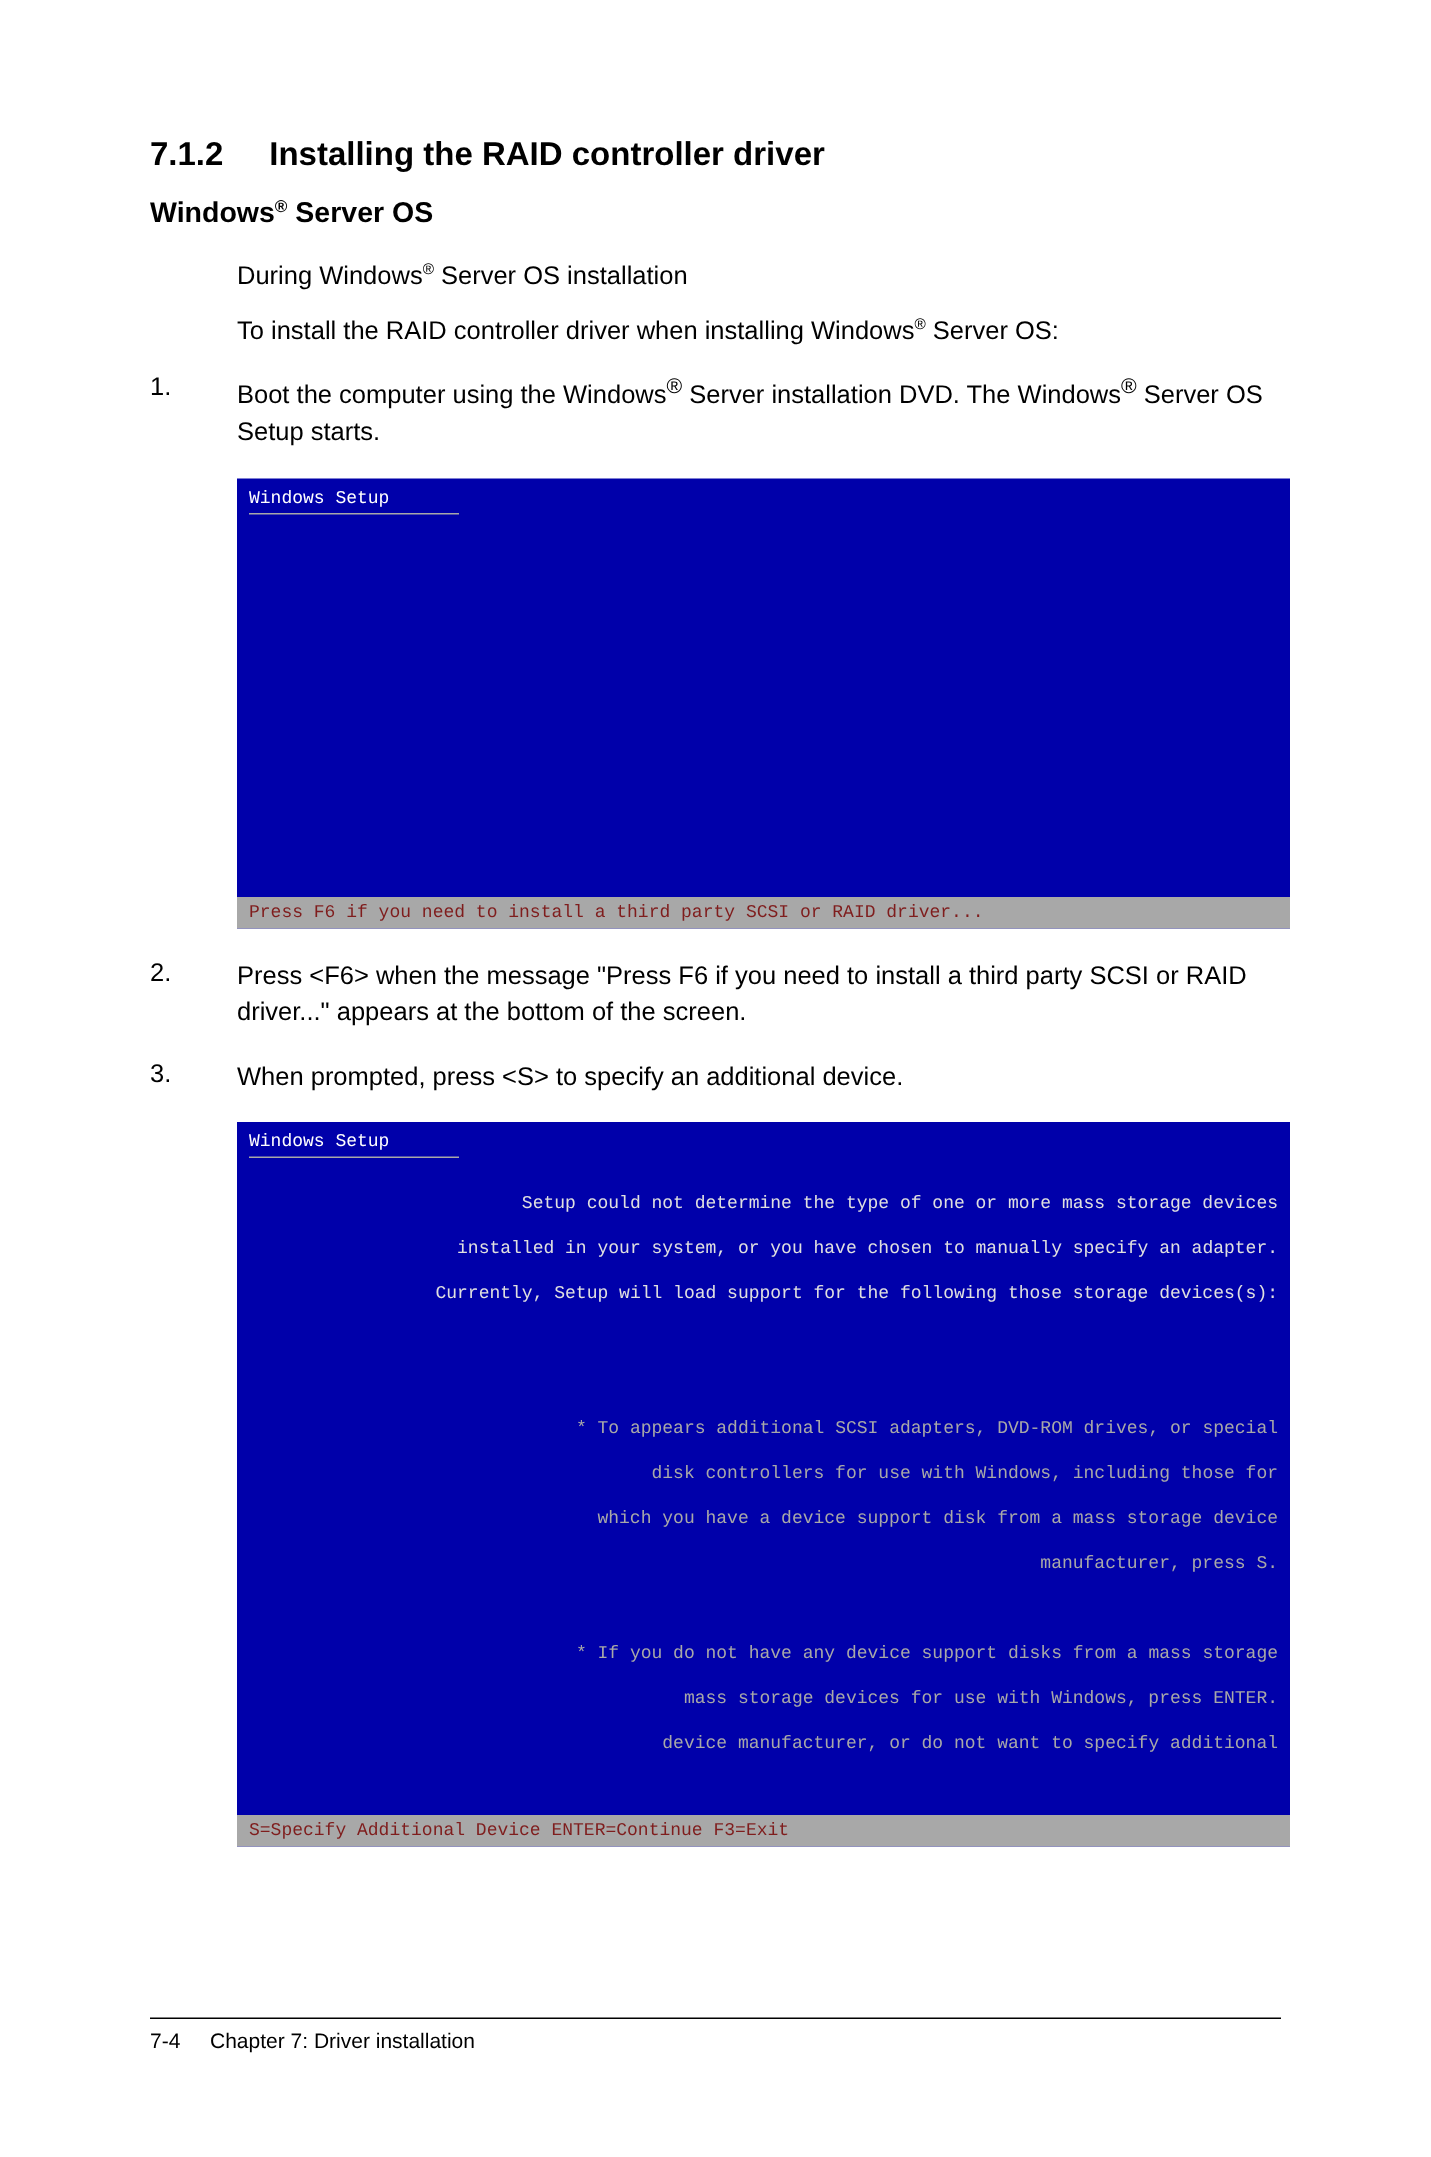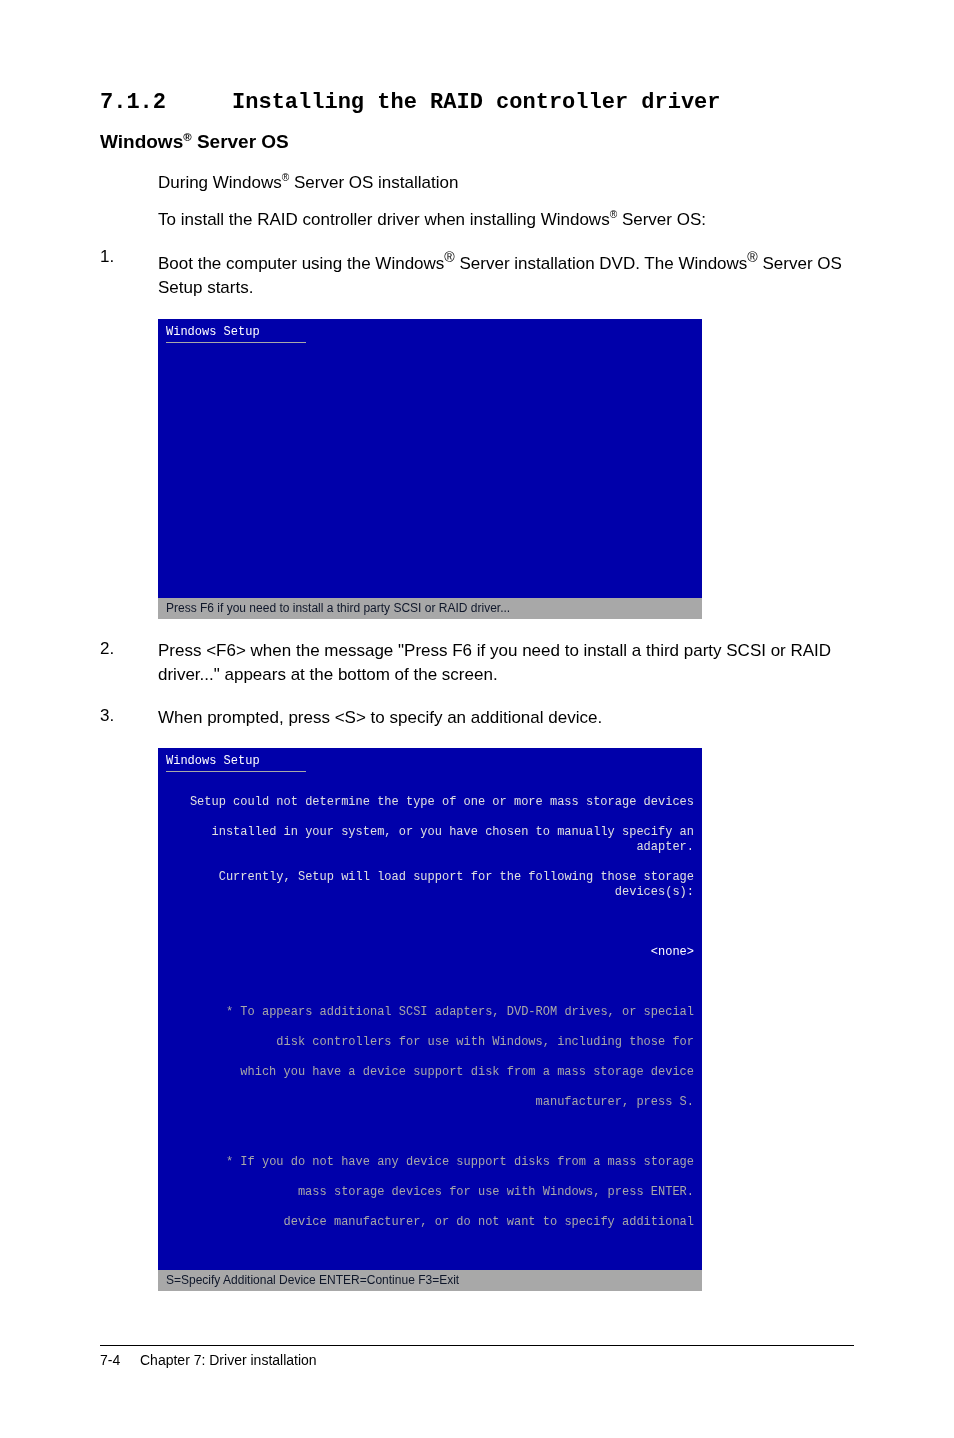--- a/index.html
+++ b/index.html
@@ -12,21 +12,20 @@
   .page {
     padding: 90px 100px 40px 100px;
     box-sizing: border-box;
     min-height: 1400px;
     position: relative;
   }
   .h-section {
     font-size: 22px;
     font-weight: bold;
     margin: 0 0 16px 0;
-    font-family: Liberation Mono, monospace;
   }
   .h-sub {
     font-size: 19px;
     font-weight: bold;
     margin: 0 0 18px 0;
   }
   .h-sub sup, .body sup, .list-item sup, .num sup {
     font-size: 0.6em;
     vertical-align: super;
   }
@@ -48,21 +47,21 @@
     font-size: 17px;
     flex-shrink: 0;
   }
   .list-text {
     font-size: 17px;
     line-height: 1.45;
     flex: 1;
   }
   .setup-screen {
     margin-left: 58px;
-    width: 544px;
+    width: 702px;
     background: #0000aa;
     color: #a8a8a8;
     font-family: "Courier New", monospace;
     font-size: 12px;
     line-height: 1.25;
     padding: 0;
     margin-bottom: 20px;
   }
   .setup-title {
     color: #fff;
@@ -75,23 +74,23 @@
     margin: 0 0 4px 8px;
   }
   .setup-body {
     padding: 4px 8px 0 8px;
     white-space: pre-wrap;
     color: #a8a8a8;
   }
   .setup-body-light { color: #e0e0e0; }
   .statusbar {
     background: #a8a8a8;
-    color: #0f172a;
+    color: #7f1d1d;
     padding: 3px 8px;
-    font-family: Liberation Sans, sans-serif;
+    font-family: Liberation Mono, monospace;
     font-size: 12px;
   }
   .screen1 { height: 300px; display:flex; flex-direction:column; }
   .screen1 .filler { flex:1; }
   .screen2 .setup-body { padding-bottom: 10px; }
   .footer {
     position: absolute;
     bottom: 32px;
     left: 100px;
     right: 100px;
@@ -149,21 +148,20 @@
   </div>
 
   <div class="setup-screen screen2">
     <div class="setup-title">Windows Setup</div>
     <div class="setup-underline"></div>
     <div class="setup-body">
 <span class="setup-line setup-body-light">Setup could not determine the type of one or more mass storage devices</span>
 <span class="setup-line setup-body-light">installed in your system, or you have chosen to manually specify an adapter.</span>
 <span class="setup-line setup-body-light">Currently, Setup will load support for the following those storage devices(s):</span>
 <br>
-<span class="setup-line" style="color:#fff;">  &lt;none&gt;</span>
 <br>
 <span class="setup-line">* To appears additional SCSI adapters, DVD-ROM drives, or special</span>
 <span class="setup-line">  disk controllers for use with Windows, including those for</span>
 <span class="setup-line">  which you have a device support disk from a mass storage device</span>
 <span class="setup-line">  manufacturer, press S.</span>
 <br>
 <span class="setup-line">* If you do not have any device support disks from a mass storage</span>
 <span class="setup-line">  mass storage devices for use with Windows, press ENTER.</span>
 <span class="setup-line">  device manufacturer, or do not want to specify additional</span>
     </div>

